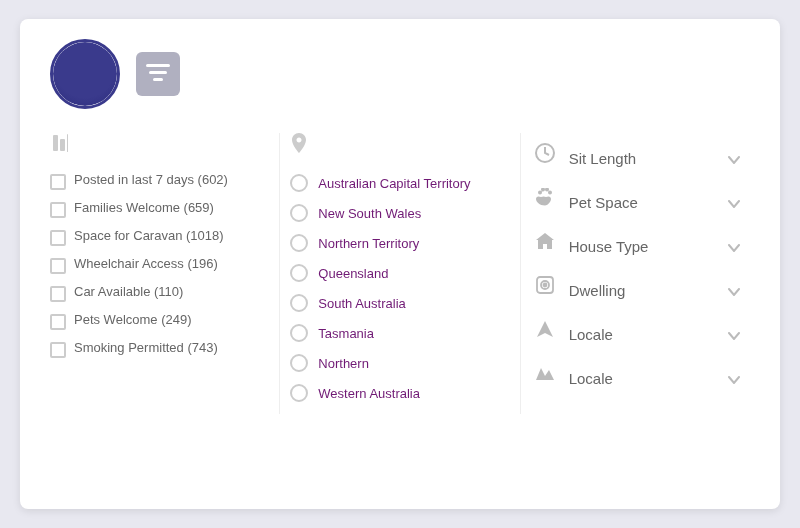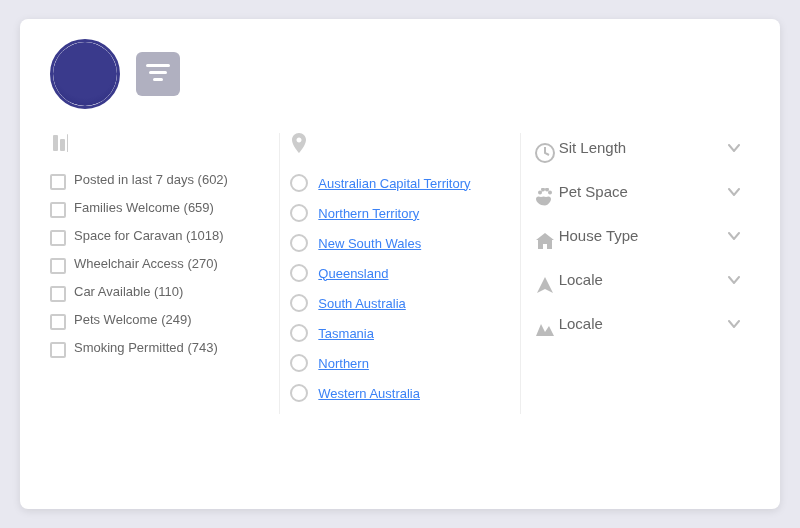--- a/index.html
+++ b/index.html
@@ -153,28 +153,28 @@
     .radio-circle {
       width: 18px;
       height: 18px;
       border: 2px solid #ccc;
       border-radius: 50%;
       flex-shrink: 0;
       background: #fff;
     }
     .radio-label {
       font-size: 13px;
-      color: #3b82f6;
-      text-decoration: underline;
+      color: #701a75;
     }
 
     
     .filter-row {
       display: flex;
-      align-items: flex-start;
+      align-items: flex-end;
+      gap: 10px;
       margin-bottom: 16px;
       cursor: pointer;
     }
     .filter-icon {
       width: 28px;
       height: 28px;
       display: flex;
       align-items: center;
       justify-content: center;
       color: #bbb;
@@ -243,21 +243,21 @@
           <div class="checkbox-item">
     <div class="checkbox-box"></div>
     <span class="checkbox-label">Families Welcome (659)</span>
   </div>
           <div class="checkbox-item">
     <div class="checkbox-box"></div>
     <span class="checkbox-label">Space for Caravan (1018)</span>
   </div>
           <div class="checkbox-item">
     <div class="checkbox-box"></div>
-    <span class="checkbox-label">Wheelchair Access (270)</span>
+    <span class="checkbox-label">Wheelchair Access (196)</span>
   </div>
           <div class="checkbox-item">
     <div class="checkbox-box"></div>
     <span class="checkbox-label">Car Available (110)</span>
   </div>
           <div class="checkbox-item">
     <div class="checkbox-box"></div>
     <span class="checkbox-label">Pets Welcome (249)</span>
   </div>
           <div class="checkbox-item">
@@ -278,25 +278,25 @@
         </span>
         <span class="col-header-title"></span>
       </div>
       <div id="region-list">
           <div class="radio-item">
     <div class="radio-circle"></div>
     <span class="radio-label">Australian Capital Territory</span>
   </div>
           <div class="radio-item">
     <div class="radio-circle"></div>
+    <span class="radio-label">New South Wales</span>
+  </div>
+          <div class="radio-item">
+    <div class="radio-circle"></div>
     <span class="radio-label">Northern Territory</span>
-  </div>
-          <div class="radio-item">
-    <div class="radio-circle"></div>
-    <span class="radio-label">New South Wales</span>
   </div>
           <div class="radio-item">
     <div class="radio-circle"></div>
     <span class="radio-label">Queensland</span>
   </div>
           <div class="radio-item">
     <div class="radio-circle"></div>
     <span class="radio-label">South Australia</span>
   </div>
           <div class="radio-item">
@@ -353,20 +353,35 @@
             </div>
     <span class="filter-label">House Type</span>
     <span class="filter-chevron">
       <svg width="12" height="8" viewBox="0 0 12 8" fill="#bbb">
                 <polyline points="1,1 6,7 11,1" stroke="#bbb" stroke-width="2" fill="none" stroke-linecap="round"></polyline>
               </svg>
     </span>
   </div>
           <div class="filter-row">
     <div class="filter-icon">
+              <svg width="20" height="20" viewBox="0 0 20 20" fill="none" stroke="#bbb" stroke-width="1.8">
+                <rect x="2" y="2" width="16" height="16" rx="3"></rect>
+                <circle cx="10" cy="10" r="4"></circle>
+                <circle cx="10" cy="10" r="1.5" fill="#bbb"></circle>
+              </svg>
+            </div>
+    <span class="filter-label">Dwelling</span>
+    <span class="filter-chevron">
+      <svg width="12" height="8" viewBox="0 0 12 8" fill="#bbb">
+                <polyline points="1,1 6,7 11,1" stroke="#bbb" stroke-width="2" fill="none" stroke-linecap="round"></polyline>
+              </svg>
+    </span>
+  </div>
+          <div class="filter-row">
+    <div class="filter-icon">
               <svg width="20" height="20" viewBox="0 0 20 20" fill="#bbb">
                 <polygon points="10,2 18,18 10,14 2,18"></polygon>
               </svg>
             </div>
     <span class="filter-label">Locale</span>
     <span class="filter-chevron">
       <svg width="12" height="8" viewBox="0 0 12 8" fill="#bbb">
                 <polyline points="1,1 6,7 11,1" stroke="#bbb" stroke-width="2" fill="none" stroke-linecap="round"></polyline>
               </svg>
     </span>

